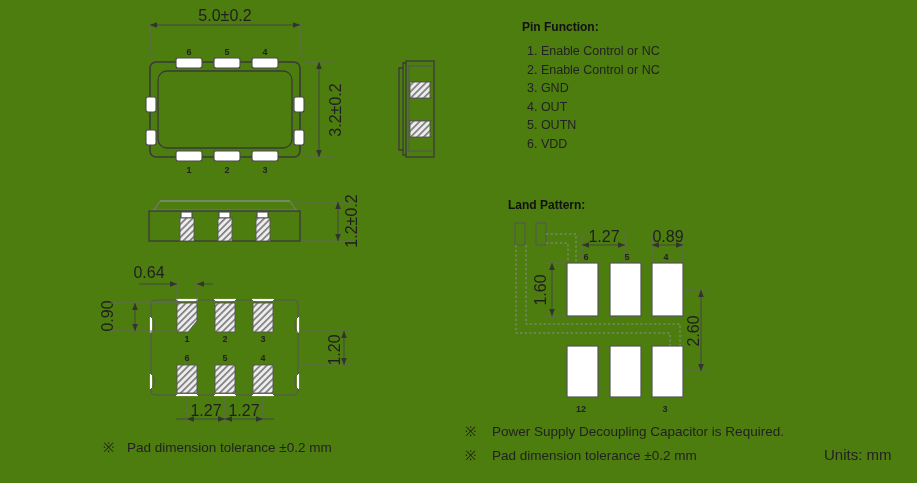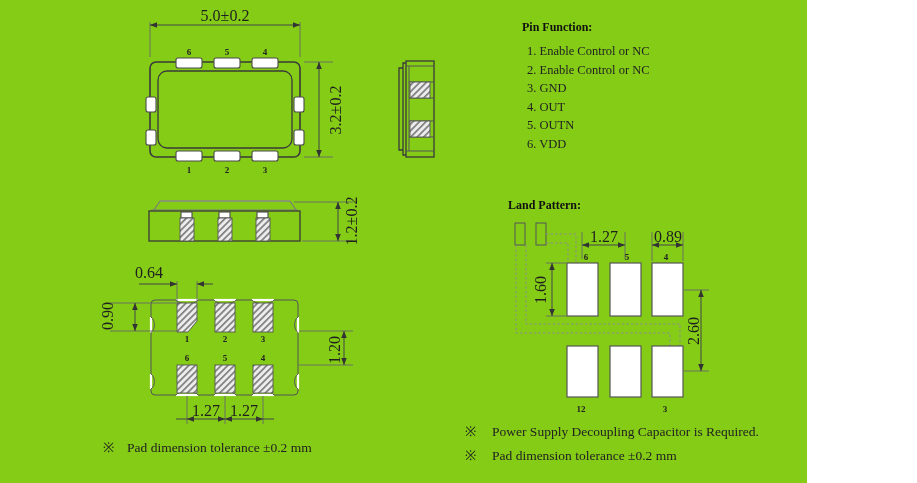--- a/index.html
+++ b/index.html
@@ -1,17 +1,17 @@
 <!DOCTYPE html>
 <html><head>
 <meta charset="utf-8">
 <style>
   html,body{margin:0;padding:0;background:#fff;}
-  .canvas{position:relative;width:807px;height:483px;background:#84cc16;overflow:hidden;
-          font-family:Liberation Serif, serif;}
+  .canvas{position:relative;width:917px;height:483px;background:#4d7c0f;overflow:hidden;
+          font-family:Liberation Sans, sans-serif;}
   svg{display:block;}
   
   .outline    {stroke:#3a3a3a;stroke-width:1.6;fill:none;}
   .outline-md {stroke:#3a3a3a;stroke-width:1.3;fill:none;}
   .thin       {stroke:#555;stroke-width:1;fill:none;}
   .lid        {stroke:#8a8a8a;stroke-width:1.4;fill:none;}
   .lid2       {stroke:#7a7a7a;stroke-width:1.1;fill:none;}
   .ext        {stroke:#666;stroke-width:0.9;fill:none;}
   .dim        {stroke:#444;stroke-width:1;fill:none;}
   .dash       {stroke:#8d8d8d;stroke-width:1;fill:none;stroke-dasharray:2.4 2.2;}

